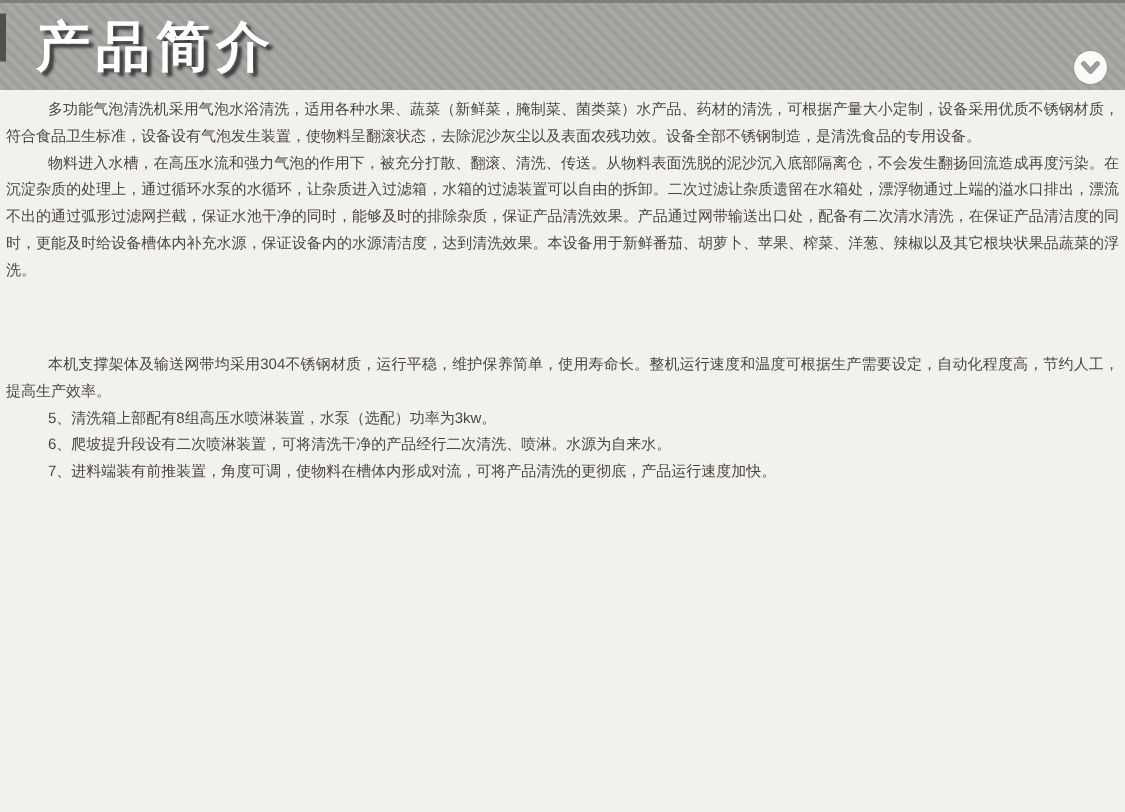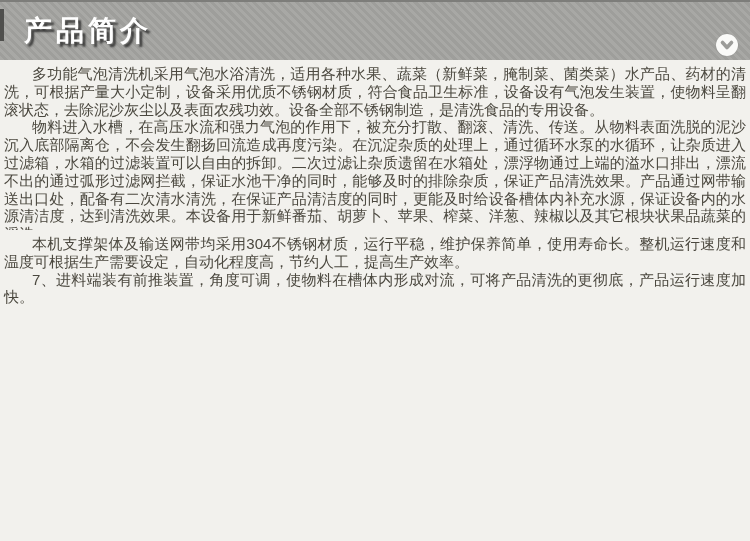--- a/index.html
+++ b/index.html
@@ -13,38 +13,38 @@
     background:repeating-linear-gradient(45deg,#a8a8a5 0 3px,#9e9e9b 3px 6px);
     border-top:2px solid #7d7d7a;
     display:flex;align-items:center;
   }
   .notch{
     position:absolute;left:0;top:7px;width:4px;height:32px;
     background:#4f4f4d;
   }
   .banner-title{
     margin:0 0 0 24px;
-    font-size:28px;font-weight:bold;color:#ffffff;
+    font-size:36px;font-weight:bold;color:#ffffff;
     letter-spacing:4px;
     text-shadow:3px 3px 2px rgba(30,30,30,0.75);
     white-space:nowrap;
   }
   .collapse-badge{
     position:absolute;right:12px;bottom:4px;
     width:22px;height:22px;border-radius:50%;
     background:#fafaf8;
     display:flex;align-items:center;justify-content:center;
     cursor:pointer;
     box-shadow:0 0 1px rgba(0,0,0,0.25);
   }
   .collapse-badge svg{display:block;}
   .section-body{
     box-sizing:border-box;
     padding:5px 4px 0 4px;
-    font-size:15px;line-height:17.8px;
+    font-size:10px;line-height:17.8px;
     color:#4b483f;
     text-align:justify;
     overflow:hidden;
   }
   .section-body p{margin:0;text-indent:28px;}
   .body-intro{height:170px;}
   .body-features{height:320px;}
 </style>
 </head>
 <body>
@@ -62,17 +62,19 @@
   </header>
 
   <div class="section-body body-intro">
     <p>多功能气泡清洗机采用气泡水浴清洗，适用各种水果、蔬菜（新鲜菜，腌制菜、菌类菜）水产品、药材的清洗，可根据产量大小定制，设备采用优质不锈钢材质，符合食品卫生标准，设备设有气泡发生装置，使物料呈翻滚状态，去除泥沙灰尘以及表面农残功效。设备全部不锈钢制造，是清洗食品的专用设备。</p>
     <p>物料进入水槽，在高压水流和强力气泡的作用下，被充分打散、翻滚、清洗、传送。从物料表面洗脱的泥沙沉入底部隔离仓，不会发生翻扬回流造成再度污染。在沉淀杂质的处理上，通过循环水泵的水循环，让杂质进入过滤箱，水箱的过滤装置可以自由的拆卸。二次过滤让杂质遗留在水箱处，漂浮物通过上端的溢水口排出，漂流不出的通过弧形过滤网拦截，保证水池干净的同时，能够及时的排除杂质，保证产品清洗效果。产品通过网带输送出口处，配备有二次清水清洗，在保证产品清洁度的同时，更能及时给设备槽体内补充水源，保证设备内的水源清洁度，达到清洗效果。本设备用于新鲜番茄、胡萝卜、苹果、榨菜、洋葱、辣椒以及其它根块状果品蔬菜的浮洗。</p>
   </div>
 
 
   <div class="section-body body-features">
     <p>本机支撑架体及输送网带均采用304不锈钢材质，运行平稳，维护保养简单，使用寿命长。整机运行速度和温度可根据生产需要设定，自动化程度高，节约人工，提高生产效率。</p>
+    <p>5、清洗箱上部配有8组高压水喷淋装置，水泵（选配）功率为3kw。</p>
+    <p>6、爬坡提升段设有二次喷淋装置，可将清洗干净的产品经行二次清洗、喷淋。水源为自来水。</p>
     <p>7、进料端装有前推装置，角度可调，使物料在槽体内形成对流，可将产品清洗的更彻底，产品运行速度加快。</p>
 
   </div>
 
 </div>
 
 </body></html>

